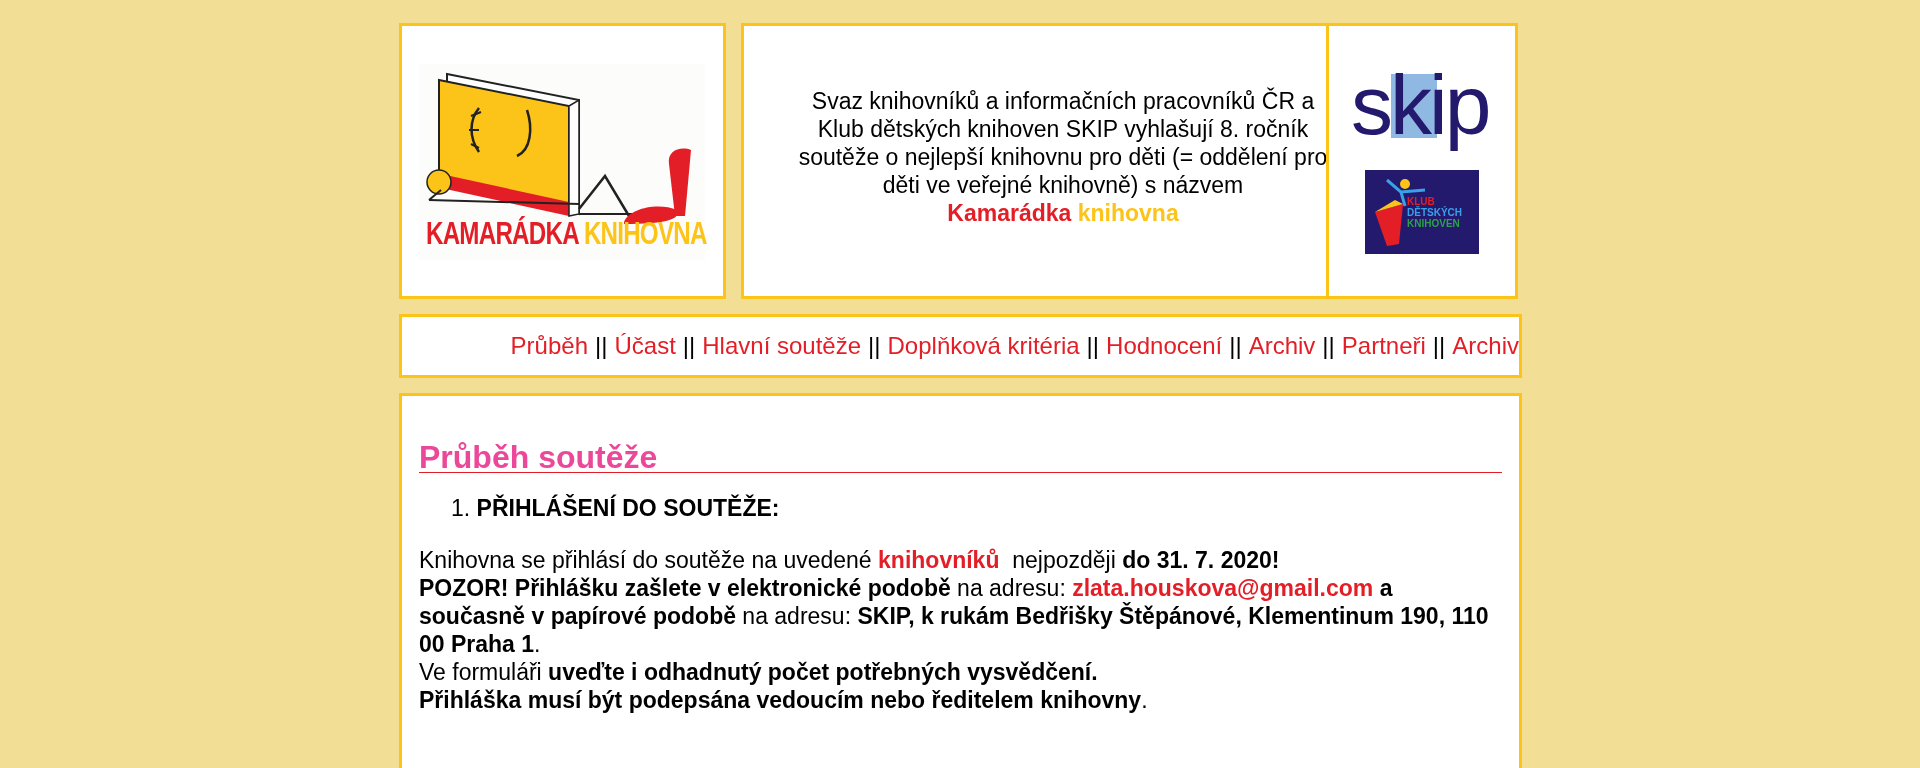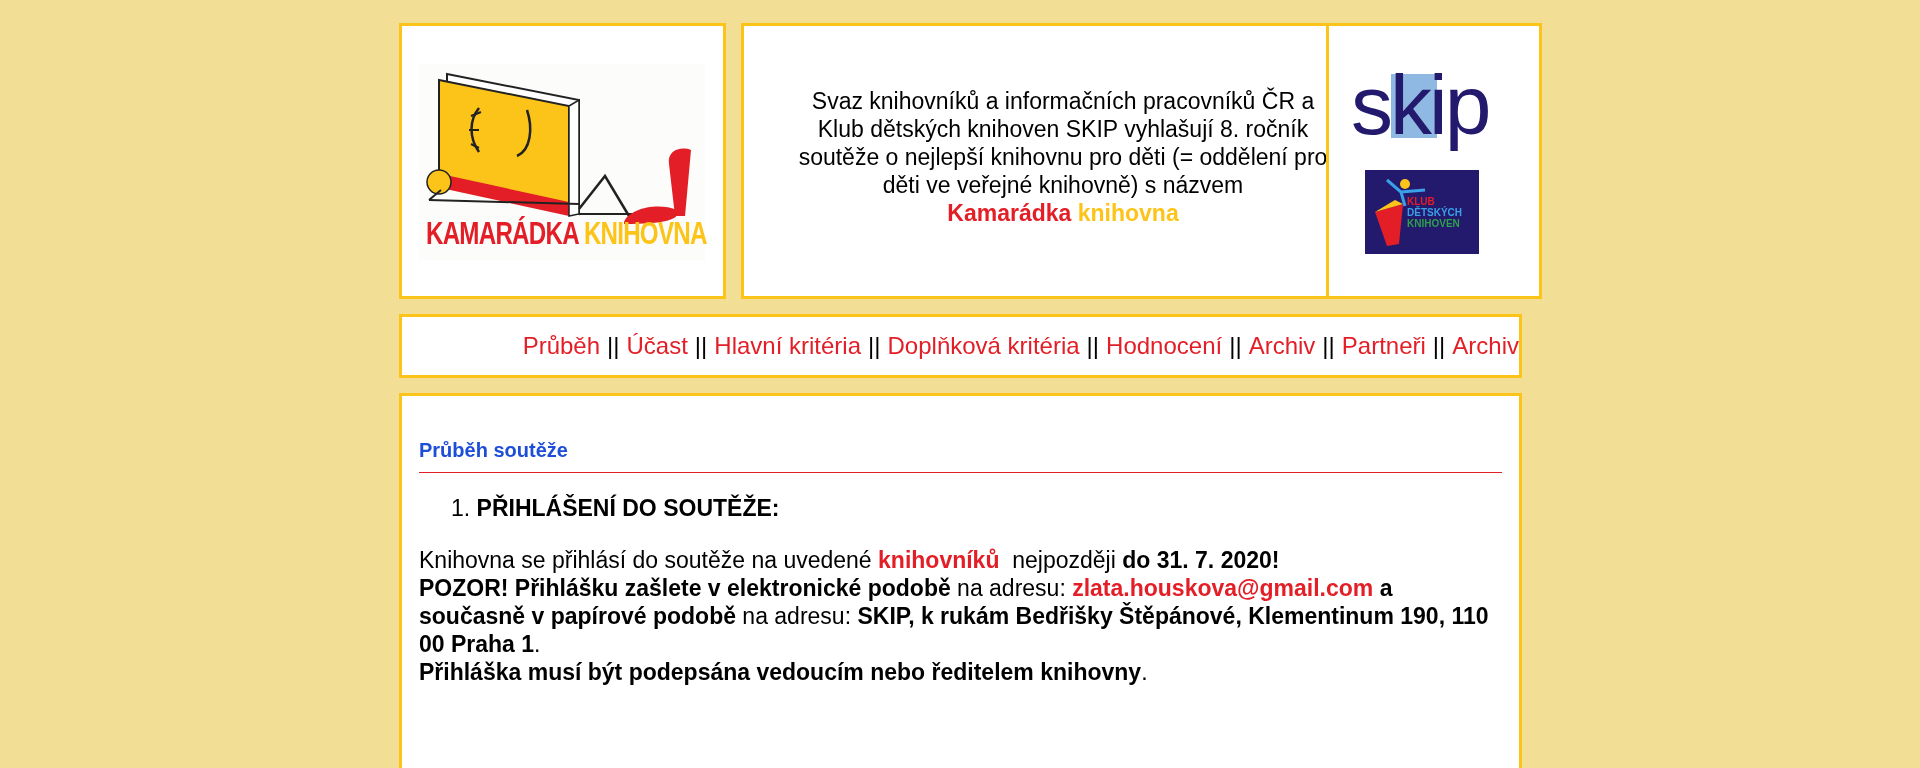--- a/index.html
+++ b/index.html
@@ -10,34 +10,34 @@
     color:#000;
     position:relative;
   }
   .panel {
     position:absolute; background:#fff;
     border:3px solid #fcc419; box-sizing:border-box;
   }
   #logo-panel { left:399px; top:23px; width:327px; height:276px; }
   #intro-panel { left:741px; top:23px; width:644px; height:276px;
     display:flex; align-items:center; justify-content:center; text-align:center; }
-  #partners-panel { left:1326px; top:23px; width:216px; height:276px; }
+  #partners-panel { left:1326px; top:23px; width:192px; height:276px; }
   #nav-panel { left:399px; top:314px; width:1123px; height:64px;
     display:flex; align-items:center; justify-content:flex-end; font-size:24px; }
   #main-panel { left:399px; top:393px; width:1123px; height:400px; padding:0 17px; }
 
   .intro-text { font-size:23px; line-height:28px; width:530px; margin-top:-8px; }
   .red { color:#e31e26; }
   .yellow { color:#fcc419; }
   .b { font-weight:bold; }
 
   .nav a { color:#e31e26; text-decoration:none; }
   .sep { color:#000; margin:0 7px; }
 
-  h2 { color:#1d4ed8; font-size:20px; font-weight:bold; margin:0;
+  h2 { color:#ec4899; font-size:32px; font-weight:bold; margin:0;
        position:absolute; left:17px; top:43px; }
   .rule { position:absolute; left:17px; right:17px; top:76px; height:1px; background:#e31e26; }
   .content { position:absolute; left:17px; right:17px; top:98px; font-size:23px; line-height:28px; }
   .step { margin-left:32px; margin-bottom:24px; }
   .step .num { font-weight:normal; }
   a.link { color:#e31e26; text-decoration:none; font-weight:bold; }
 
   
   .kk-logo { position:absolute; left:17px; top:38px; width:286px; height:196px; background:#fcfcfa; }
   .kk-text { position:absolute; left:7px; bottom:8px; font-size:31px; font-weight:bold;
@@ -111,21 +111,21 @@
       <div style="color:#2ea04a">KNIHOVEN</div>
     </div>
   </div>
 </div>
 
 <div class="panel nav" id="nav-panel">
   <a href="#">Průběh</a>
     <span class="sep">||</span>
   <a href="#">Účast</a>
     <span class="sep">||</span>
-  <a href="#">Hlavní kritéria</a>
+  <a href="#">Hlavní soutěže</a>
     <span class="sep">||</span>
   <a href="#">Doplňková kritéria</a>
     <span class="sep">||</span>
   <a href="#">Hodnocení</a>
     <span class="sep">||</span>
   <a href="#">Archiv</a>
     <span class="sep">||</span>
   <a href="#">Partneři</a>
     <span class="sep">||</span>
   <a href="#">Archiv</a>
@@ -138,17 +138,20 @@
     <div class="step">
       <span class="num">1.</span>
       <span class="b">PŘIHLÁŠENÍ DO SOUTĚŽE:</span>
     </div>
     <div style="margin-bottom:0">
       <span>Knihovna se přihlásí do soutěže na uvedené </span><a href="#" class="link">knihovníků</a><span style="white-space:pre">  nejpozději </span><span class="b">do 31. 7. 2020!</span>
     </div>
     <div>
       <span class="b">POZOR! Přihlášku zašlete v elektronické podobě</span><span> na adresu: </span><a href="#" class="link">zlata.houskova@gmail.com</a><span class="b"> a současně v papírové podobě</span><span> na adresu: </span><span class="b">SKIP, k rukám Bedřišky Štěpánové, Klementinum 190, 110 00 Praha 1</span><span>.</span>
     </div>
+    <div>
+      <span>Ve formuláři </span><span class="b">uveďte i odhadnutý počet potřebných vysvědčení.</span>
+    </div>
     <div style="margin-bottom:24px">
       <span class="b">Přihláška musí být podepsána vedoucím nebo ředitelem knihovny</span><span>.</span>
     </div>
   </div>
 </div>
 
 </body></html>

